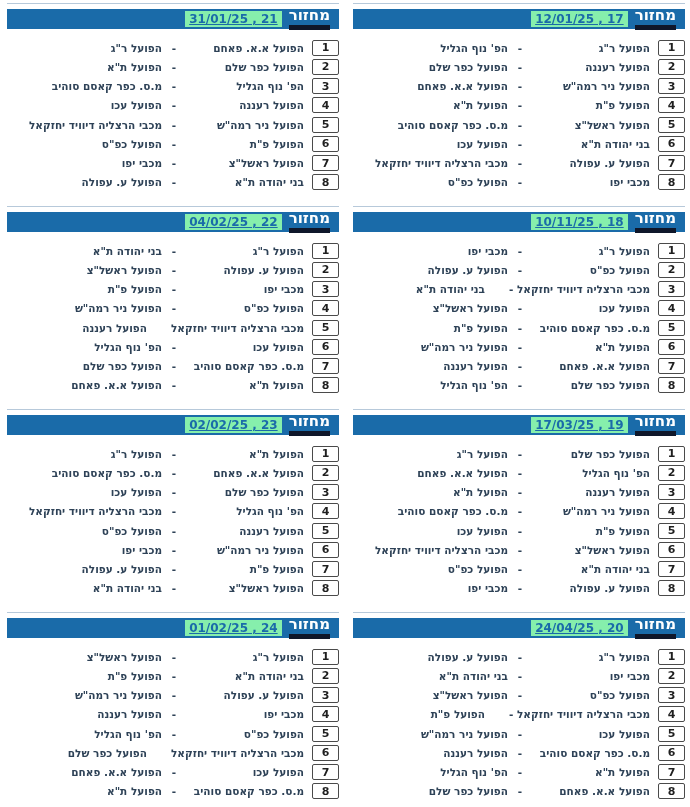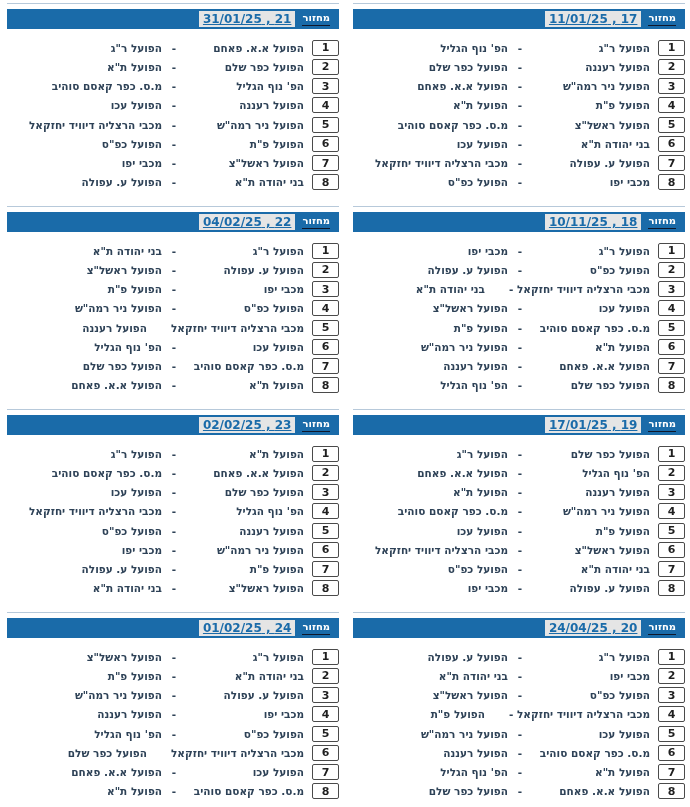--- a/index.html
+++ b/index.html
@@ -16,26 +16,26 @@
     direction:rtl;
     font-family:"DejaVu Sans","Liberation Sans",sans-serif;
     overflow:hidden;
   }
   .columns{display:flex;gap:14px;padding:0 5px;box-sizing:border-box;}
   .col{width:332px;flex:0 0 332px;}
   .round{height:200px;box-sizing:border-box;}
   .topline{border-top:1px solid var(--line);margin:3px 0 5px 0;height:0;}
   .bar{height:20px;background:var(--header-blue);display:flex;align-items:center;}
   .hlabel{
-    color:#fff;font-weight:bold;font-size:10px;line-height:1;
-    margin:0 9px 0 7px;padding-bottom:2px;border-bottom:1px solid #0f172a;
+    color:#fff;font-weight:bold;font-size:15px;line-height:1;
+    margin:0 9px 0 7px;padding-bottom:2px;border-bottom:5px solid #0f172a;
     white-space:nowrap;
   }
   .hbox{
-    background:#e5e5e5;height:16px;min-width:86px;box-sizing:border-box;
+    background:#86efac;height:16px;min-width:86px;box-sizing:border-box;
     display:flex;align-items:center;justify-content:center;
     color:var(--header-blue);font-weight:bold;font-size:12px;
     padding:0 4px;
     text-decoration:underline;
   }
   .hfill{flex:1;}
   .rows{margin-top:9px;}
   .mrow{
     display:flex;align-items:center;height:19.25px;
     color:var(--team-text);font-size:10.5px;font-weight:bold;
@@ -52,21 +52,21 @@
 </style>
 </head>
 <body>
 
 <div class="columns">
   <div class="col">
   <section class="round">
     <div class="topline"></div>
     <div class="bar">
       <span class="hlabel">מחזור</span>
-      <span class="hbox">17 , 11/01/25</span>
+      <span class="hbox">17 , 12/01/25</span>
       <span class="hfill"></span>
     </div>
     <div class="rows">
   <div class="mrow">
     <span class="badge">1</span>
     <span class="home">הפועל ר"ג</span>
     <span class="sep">-</span>
     <span class="away">הפ' נוף הגליל</span>
   </div>
 
@@ -184,21 +184,21 @@
     <span class="sep">-</span>
     <span class="away">הפ' נוף הגליל</span>
   </div>
 </div>
   </section>
 
   <section class="round">
     <div class="topline"></div>
     <div class="bar">
       <span class="hlabel">מחזור</span>
-      <span class="hbox">19 , 17/01/25</span>
+      <span class="hbox">19 , 17/03/25</span>
       <span class="hfill"></span>
     </div>
     <div class="rows">
   <div class="mrow">
     <span class="badge">1</span>
     <span class="home">הפועל כפר שלם</span>
     <span class="sep">-</span>
     <span class="away">הפועל ר"ג</span>
   </div>
 

